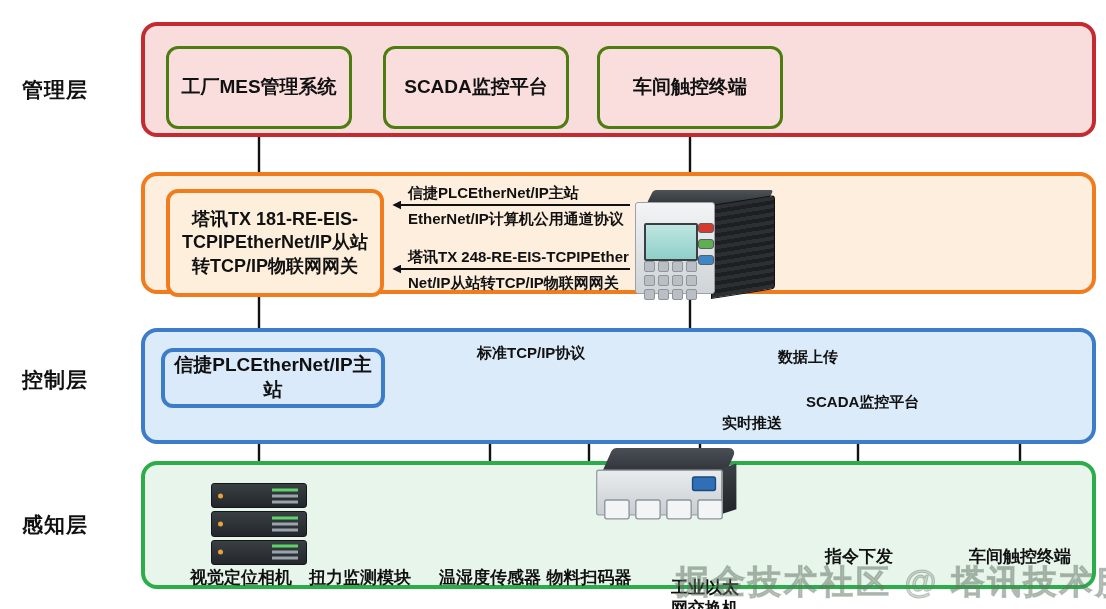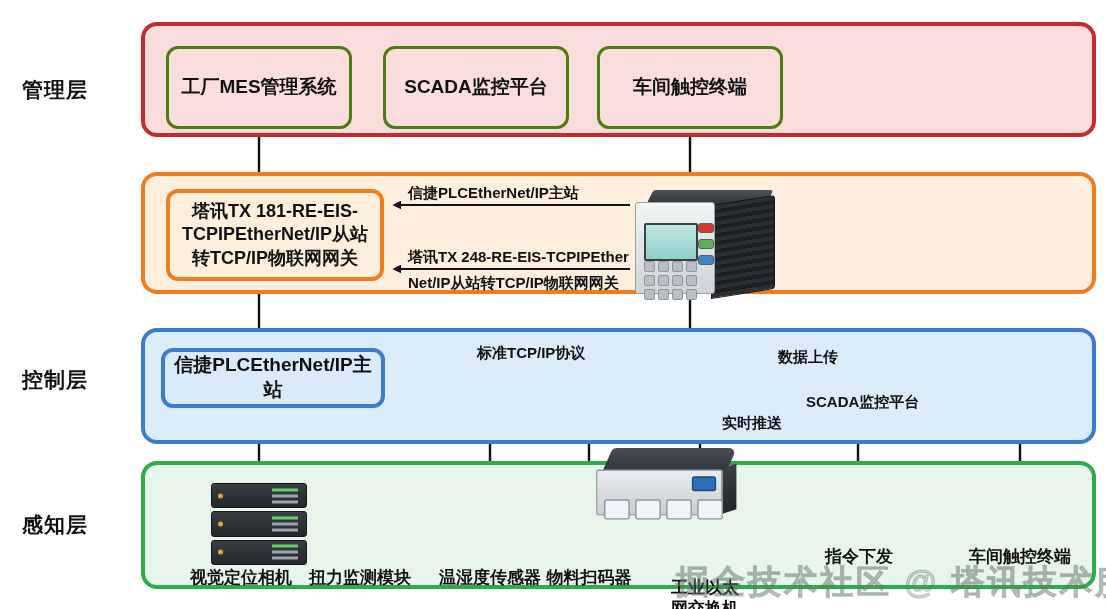--- a/index.html
+++ b/index.html
@@ -128,23 +128,24 @@
   <div class="layer sense" style="left:141px;top:461px;width:955px;height:128px;"></div>
 
   <div class="layer-label" style="left:22px;top:76px;">管理层</div>
   <div class="layer-label" style="left:22px;top:366px;">控制层</div>
   <div class="layer-label" style="left:22px;top:511px;">感知层</div>
 
   <div class="node mgmt" style="left:166px;top:46px;width:186px;height:83px;">工厂MES管理系统</div>
   <div class="node mgmt" style="left:383px;top:46px;width:186px;height:83px;">SCADA监控平台</div>
   <div class="node mgmt" style="left:597px;top:46px;width:186px;height:83px;">车间触控终端</div>
 
-  <div class="node proto" style="left:166px;top:189px;width:218px;height:92px;font-size:18px;">塔讯TX 181-RE-EIS-TCPIPEtherNet/IP从站转TCP/IP物联网网关</div>
+  <div class="node proto" style="left:166px;top:189px;width:218px;height:108px;font-size:18px;">塔讯TX 181-RE-EIS-TCPIPEtherNet/IP从站转TCP/IP物联网网关</div>
 
   <div class="edge-label" style="left:408px;top:184px;">信捷PLCEtherNet/IP主站</div>
+  <div class="edge-label" style="left:408px;top:210px;">EtherNet/IP计算机公用通道协议</div>
   <div class="edge-label" style="left:408px;top:248px;">塔讯TX 248-RE-EIS-TCPIPEther</div>
   <div class="edge-label" style="left:408px;top:274px;">Net/IP从站转TCP/IP物联网网关</div>
 
   <svg class="wires" viewBox="0 0 1106 609">
     <g stroke="#111" stroke-width="2.2" fill="none" marker-end="url(#ar)">
       <path d="M630,205 L394,205"></path>
       <path d="M630,269 L394,269"></path>
     </g>
   </svg>
 

